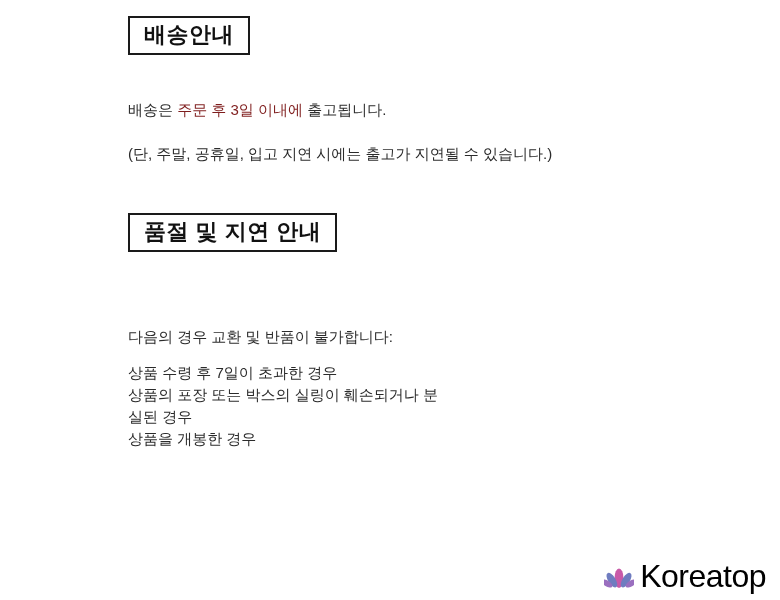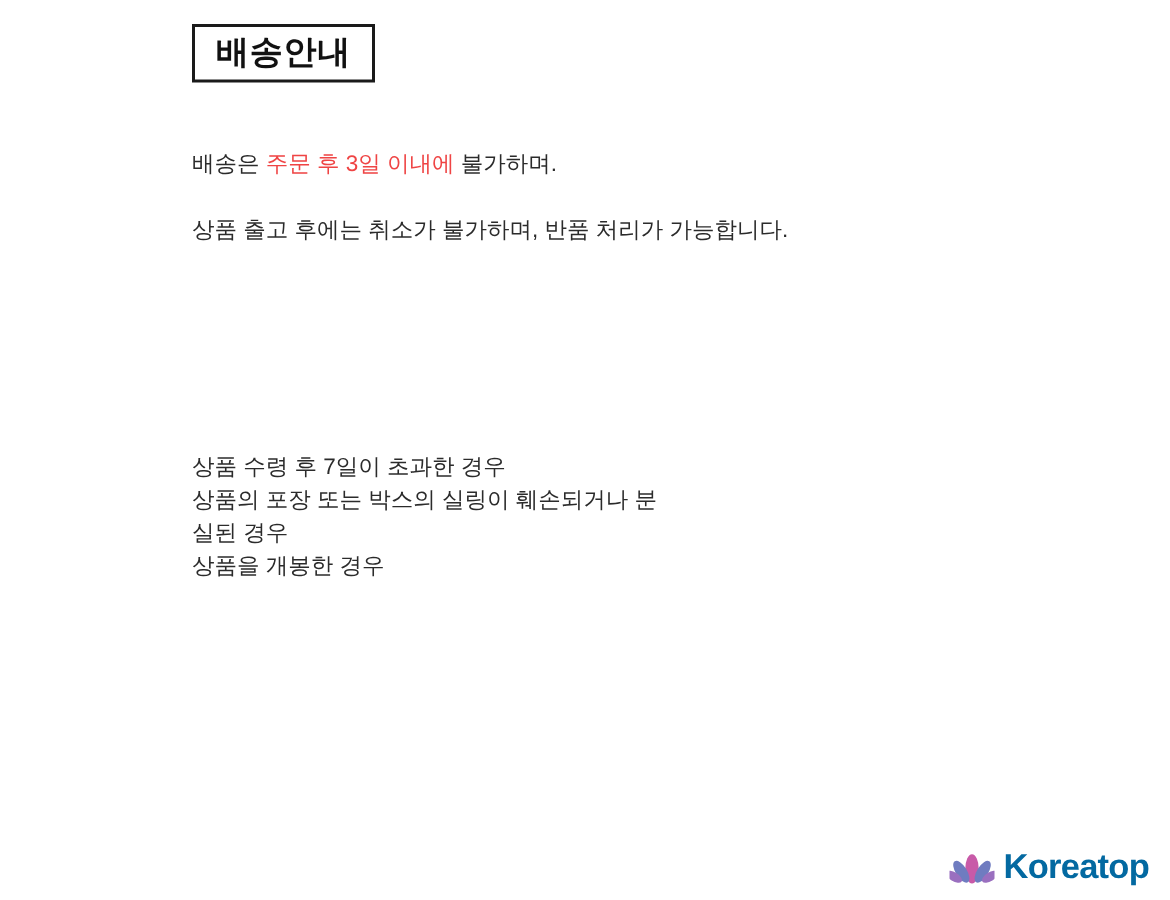--- a/index.html
+++ b/index.html
@@ -42,21 +42,21 @@
   }
 
   .body-text {
     font-size: 15px;
     line-height: 1.47;
     color: #2b2b2b;
     white-space: pre-line;
   }
 
   .accent {
-    color: #ef4444;
+    color: #7f1d1d;
   }
   .gap-after-h1 { height: 22px; }
   .gap-after-p1 { height: 26px; }
   .gap-after-h2 { height: 22px; }
   .gap-after-p2 { height: 24px; }
   .gap-after-h3 { height: 28px; }
   .gap-mid { height: 14px; }
 
   
   .logo {
@@ -66,51 +66,53 @@
     display: flex;
     align-items: center;
     gap: 6px;
   }
   .logo-mark {
     width: 30px;
     height: 30px;
     display: block;
   }
   .logo-text {
-    font-size: 23px;
-    font-weight: bold;
-    color: #0369a1;
+    font-size: 32px;
+    font-weight: normal;
+    color: #000000;
     letter-spacing: -0.5px;
     line-height: 1;
   }
 </style>
 </head>
 <body>
 
 <div class="page">
   <div class="content">
 
     
     <div class="heading">배송안내</div>
     <div class="gap-after-h1"></div>
 
     <div class="body-text">
-      <div><span>배송은 </span><span class="accent">주문 후 3일 이내에</span><span> 불가하며.</span></div>
-      <div>상품 출고 후에는 취소가 불가하며, 반품 처리가 가능합니다.</div>
+      <div><span>배송은 </span><span class="accent">주문 후 3일 이내에</span><span> 출고됩니다.</span></div>
+      <div>(단, 주말, 공휴일, 입고 지연 시에는 출고가 지연될 수 있습니다.)</div>
     </div>
 
     <div class="gap-after-p1"></div>
 
     
+    <div class="heading">품절 및 지연 안내</div>
     <div class="gap-after-h2"></div>
 
     <div class="gap-after-p2"></div>
 
     
     <div class="gap-after-h3"></div>
+    <div class="body-text">다음의 경우 교환 및 반품이 불가합니다:</div>
     <div class="gap-mid"></div>
     <div class="body-text">상품 수령 후 7일이 초과한 경우
 상품의 포장 또는 박스의 실링이 훼손되거나 분
 실된 경우
 상품을 개봉한 경우</div>
     
     
 
   </div>
 

